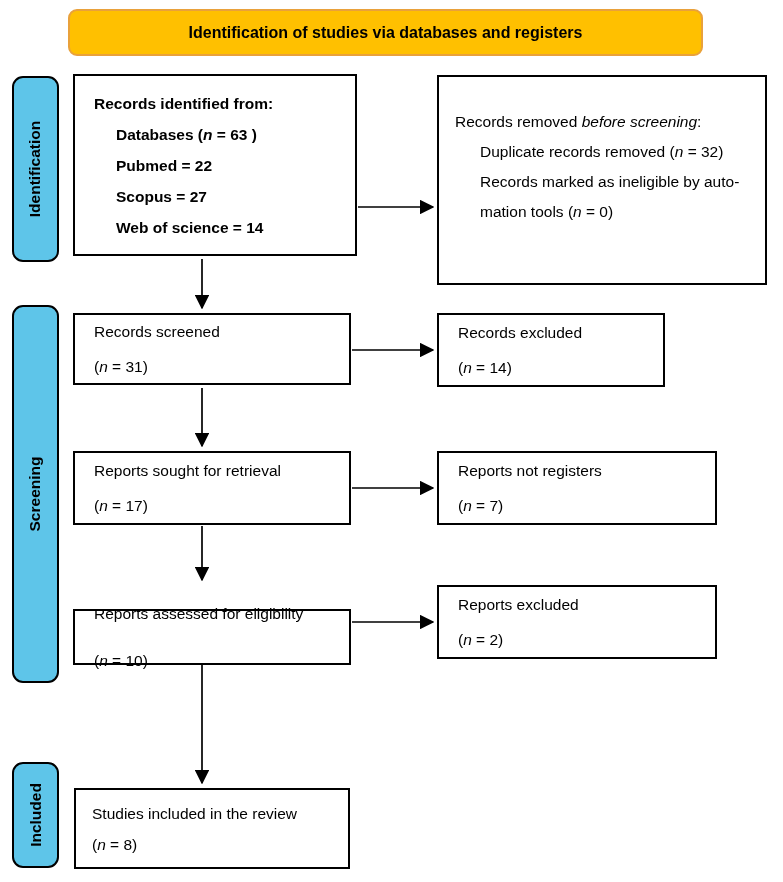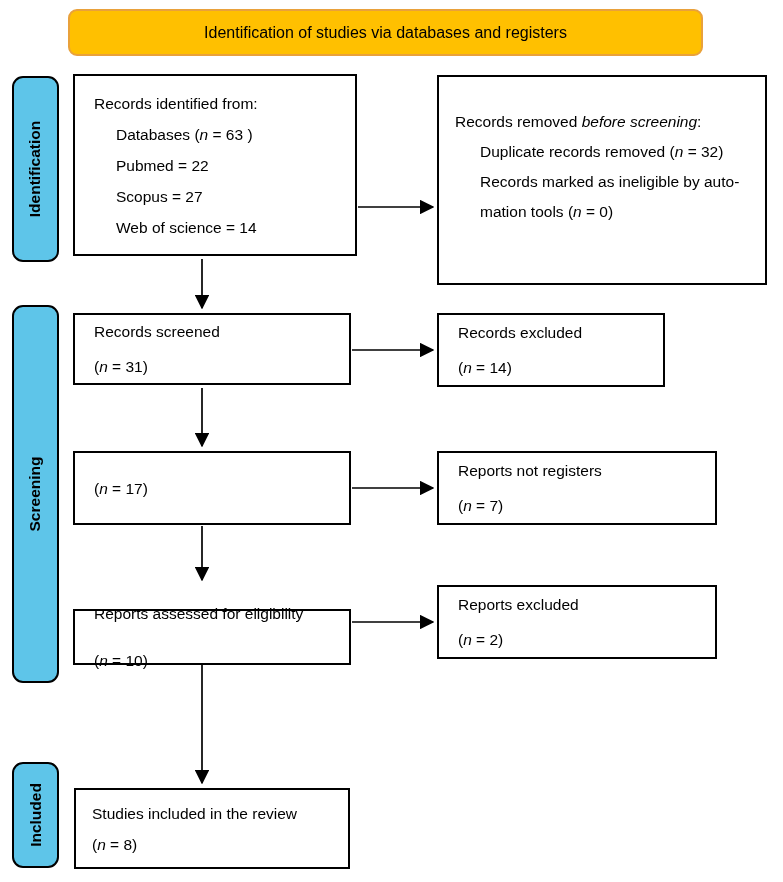--- a/index.html
+++ b/index.html
@@ -13,21 +13,21 @@
   }
   .arrows{position:absolute;left:0;top:0;width:783px;height:882px;z-index:0;}
   .banner{
     position:absolute;left:68px;top:9px;width:635px;height:47px;
     background:var(--banner-fill,#FFC000);
     border:2px solid var(--banner-border,#E9A13B);
     border-radius:9px;
     display:flex;align-items:center;justify-content:center;
     box-sizing:border-box;z-index:1;
   }
-  .banner span{font-weight:normal;font-size:16px;}
+  .banner span{font-weight:bold;font-size:16px;}
   .stage{
     position:absolute;left:12px;width:47px;
     background:var(--stage-fill,#5EC5E9);
     border:2px solid #000;border-radius:11px;
     display:flex;align-items:center;justify-content:center;
     box-sizing:border-box;z-index:1;
   }
   .stage span{
     transform:rotate(-90deg);
     white-space:nowrap;
@@ -38,21 +38,21 @@
   #stage-included{top:762px;height:106px;}
   .box{
     position:absolute;
     background:#fff;border:2px solid #000;
     box-sizing:border-box;z-index:1;
     display:flex;flex-direction:column;justify-content:center;
     font-size:15.5px;
   }
   .box .line{line-height:35px;padding-left:19px;white-space:nowrap;}
   #box-records-identified{left:73px;top:74px;width:284px;height:182px;}
-  #box-records-identified .line{line-height:31px;}
+  #box-records-identified .line{line-height:31px;font-weight:bold;}
   #box-records-removed{left:437px;top:75px;width:330px;height:210px;justify-content:flex-start;padding-top:30px;}
   #box-records-removed .line{line-height:30px;padding-left:16px;}
   .indent{margin-left:22px;}
   #box-records-removed .indent{margin-left:25px;}
   #box-records-screened{left:73px;top:313px;width:278px;height:72px;}
   #box-records-excluded{left:437px;top:313px;width:228px;height:74px;}
   #box-reports-sought{left:73px;top:451px;width:278px;height:74px;}
   #box-reports-not-retrieved{left:437px;top:451px;width:280px;height:74px;}
   #box-reports-assessed{left:73px;top:609px;width:278px;height:56px;gap:12px;}
   #box-reports-excluded{left:437px;top:585px;width:280px;height:74px;}
@@ -116,20 +116,21 @@
     <div class="line">Records screened</div>
     <div class="line">(<i>n</i> = 31)</div>
   </div>
 
   <div class="box" id="box-records-excluded">
     <div class="line">Records excluded</div>
     <div class="line">(<i>n</i> = 14)</div>
   </div>
 
   <div class="box" id="box-reports-sought">
+    <div class="line">Reports sought for retrieval</div>
     <div class="line">(<i>n</i> = 17)</div>
   </div>
 
   <div class="box" id="box-reports-not-retrieved">
     <div class="line">Reports not registers</div>
     <div class="line">(<i>n</i> = 7)</div>
   </div>
 
   <div class="box" id="box-reports-assessed">
     <div class="line">Reports assessed for eligibility</div>

